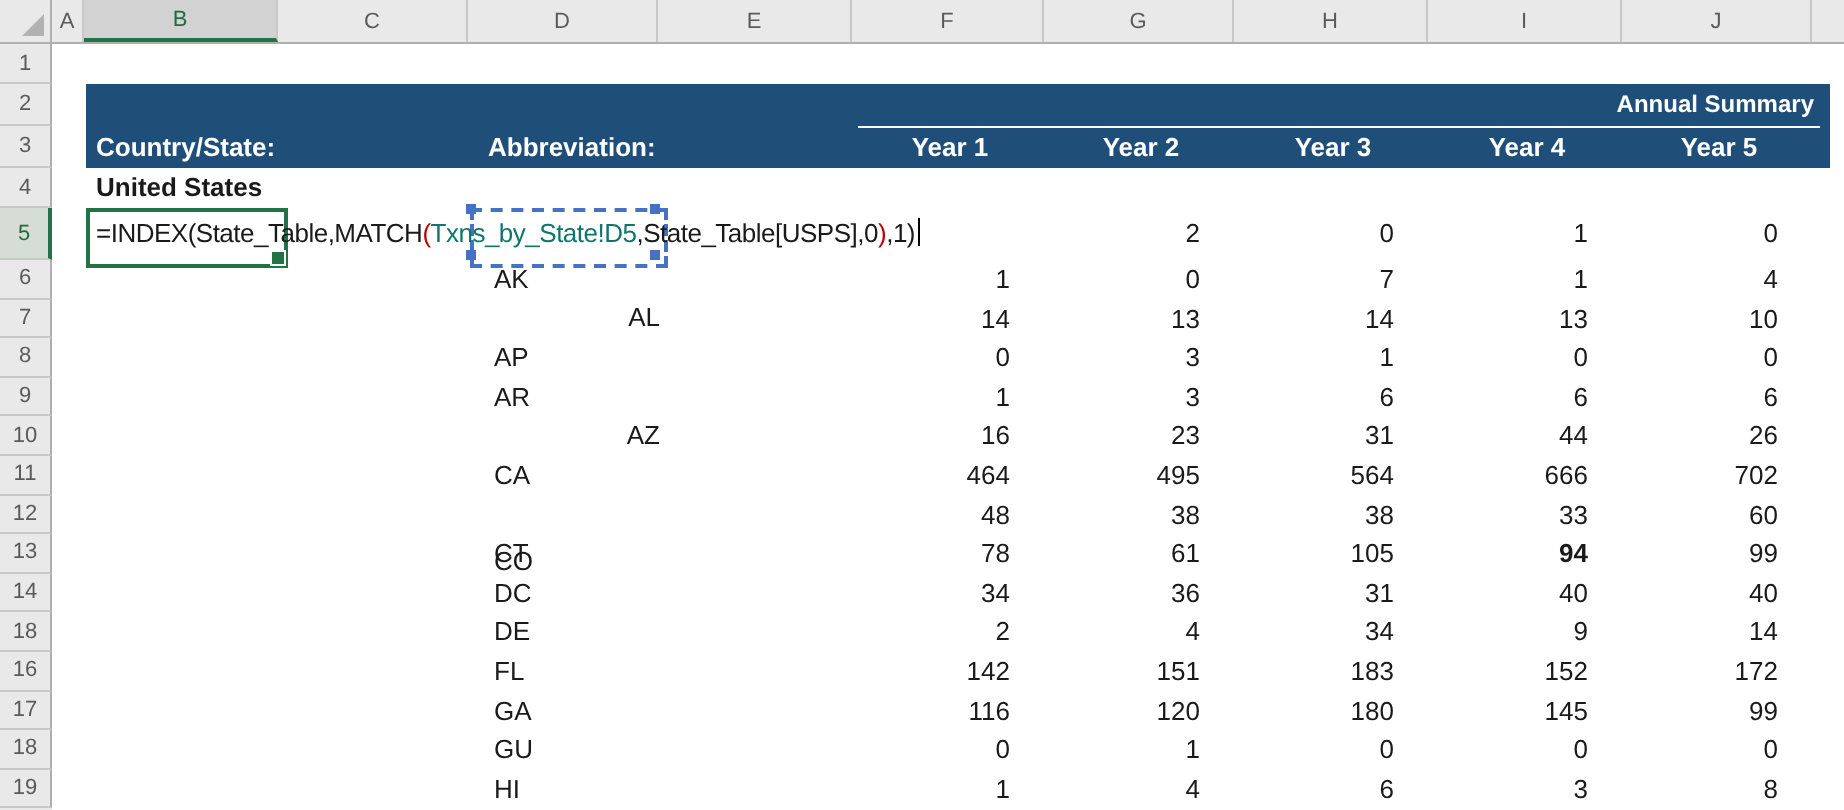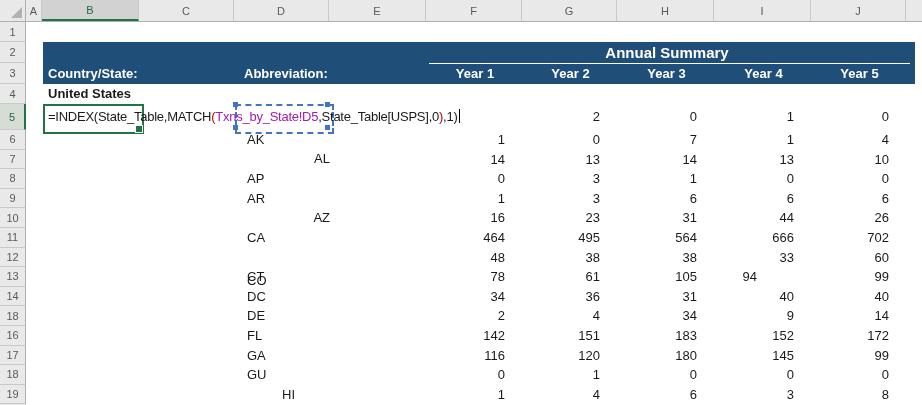--- a/index.html
+++ b/index.html
@@ -22,41 +22,41 @@
   .rowcell{width:26px;border-right:1px solid #AFAFAF;border-bottom:1px solid #C9C9C9;
            box-sizing:border-box;color:#5A5A5A;font-size:11px;display:flex;
            align-items:center;justify-content:center;}
   .rowcell.sel{background:#D5DDD5;border-right:2px solid #217346;color:#1E6B41;}
 
   
   .grid{position:absolute;left:26px;top:22px;width:896px;height:383px;background:#fff;}
 
   .blue{position:absolute;left:17px;top:20px;width:872px;height:42px;background:#1F4E79;color:#fff;}
   .annual{position:absolute;left:384px;top:0;width:480px;height:21px;line-height:21px;
-          text-align:center;font-weight:bold;font-size:15px;}
+          text-align:right;font-weight:bold;font-size:12px;}
   .annual-line{position:absolute;left:386px;top:21px;width:481px;height:1px;background:#fff;}
   .bluelabel{position:absolute;top:21px;height:21px;line-height:21px;font-weight:bold;font-size:13px;}
   .yearcell{position:absolute;top:21px;height:21px;line-height:21px;text-align:center;
             font-weight:bold;font-size:13px;}
 
   .country{position:absolute;left:22px;top:62px;height:20px;line-height:20px;
            font-weight:bold;font-size:13px;color:#1a1a1a;white-space:nowrap;}
 
   .editbox{position:absolute;left:17px;top:82px;width:97px;height:26px;
            border:2px solid #217346;}
   .fillhandle{position:absolute;left:109px;top:103px;width:6px;height:6px;
               background:#217346;border:1px solid #fff;}
 
   .refbox{position:absolute;left:209px;top:82px;width:95px;height:26px;
           border:2px dashed #4472C4;}
   .refsq{position:absolute;width:5px;height:5px;background:#4472C4;}
 
   .formula{position:absolute;left:22px;top:82px;height:26px;line-height:26px;
            font-size:13px;letter-spacing:-0.25px;white-space:nowrap;z-index:5;color:#1a1a1a;}
-  .seg-blue{color:#a21caf;}
+  .seg-blue{color:#0f766e;}
   .seg-red{color:#C00000;}
   .cursorbar{display:inline-block;width:1px;height:14px;background:#000;
              vertical-align:-2px;margin-left:1px;}
 
   .cellnum{position:absolute;text-align:right;font-size:13px;color:#1a1a1a;
            padding-right:18px;box-sizing:border-box;white-space:nowrap;}
   .cellabbr{position:absolute;left:209px;width:95px;font-size:13px;color:#1a1a1a;
             padding-left:12px;box-sizing:border-box;white-space:nowrap;}
 </style>
 </head>
@@ -178,21 +178,21 @@
       <div class="cellabbr" style="top: 209px; height: 19.6px; line-height: 19.6px; margin-top: 40px;">CO</div>
       <div class="cellnum" style="left: 401px; width: 96px; top: 225.6px; height: 19.6px; line-height: 19.6px;">48</div>
       <div class="cellnum" style="left: 497px; width: 95px; top: 225.6px; height: 19.6px; line-height: 19.6px;">38</div>
       <div class="cellnum" style="left: 592px; width: 97px; top: 225.6px; height: 19.6px; line-height: 19.6px;">38</div>
       <div class="cellnum" style="left: 689px; width: 97px; top: 225.6px; height: 19.6px; line-height: 19.6px;">33</div>
       <div class="cellnum" style="left: 786px; width: 95px; top: 225.6px; height: 19.6px; line-height: 19.6px;">60</div>
       <div class="cellabbr" style="top: 245.2px; height: 19.6px; line-height: 19.6px;">CT</div>
       <div class="cellnum" style="left: 401px; width: 96px; top: 245.2px; height: 19.6px; line-height: 19.6px;">78</div>
       <div class="cellnum" style="left: 497px; width: 95px; top: 245.2px; height: 19.6px; line-height: 19.6px;">61</div>
       <div class="cellnum" style="left: 592px; width: 97px; top: 245.2px; height: 19.6px; line-height: 19.6px;">105</div>
-      <div class="cellnum" style="left: 652px; width: 97px; top: 245.2px; height: 19.6px; line-height: 19.6px;">94</div>
+      <div class="cellnum" style="left: 689px; width: 97px; top: 245.2px; height: 19.6px; line-height: 19.6px; font-weight: bold;">94</div>
       <div class="cellnum" style="left: 786px; width: 95px; top: 245.2px; height: 19.6px; line-height: 19.6px;">99</div>
       <div class="cellabbr" style="top: 264.8px; height: 19.6px; line-height: 19.6px;">DC</div>
       <div class="cellnum" style="left: 401px; width: 96px; top: 264.8px; height: 19.6px; line-height: 19.6px;">34</div>
       <div class="cellnum" style="left: 497px; width: 95px; top: 264.8px; height: 19.6px; line-height: 19.6px;">36</div>
       <div class="cellnum" style="left: 592px; width: 97px; top: 264.8px; height: 19.6px; line-height: 19.6px;">31</div>
       <div class="cellnum" style="left: 689px; width: 97px; top: 264.8px; height: 19.6px; line-height: 19.6px;">40</div>
       <div class="cellnum" style="left: 786px; width: 95px; top: 264.8px; height: 19.6px; line-height: 19.6px;">40</div>
       <div class="cellabbr" style="top: 284.4px; height: 19.6px; line-height: 19.6px;">DE</div>
       <div class="cellnum" style="left: 401px; width: 96px; top: 284.4px; height: 19.6px; line-height: 19.6px;">2</div>
       <div class="cellnum" style="left: 497px; width: 95px; top: 284.4px; height: 19.6px; line-height: 19.6px;">4</div>
@@ -210,20 +210,20 @@
       <div class="cellnum" style="left: 497px; width: 95px; top: 323.6px; height: 19.6px; line-height: 19.6px;">120</div>
       <div class="cellnum" style="left: 592px; width: 97px; top: 323.6px; height: 19.6px; line-height: 19.6px;">180</div>
       <div class="cellnum" style="left: 689px; width: 97px; top: 323.6px; height: 19.6px; line-height: 19.6px;">145</div>
       <div class="cellnum" style="left: 786px; width: 95px; top: 323.6px; height: 19.6px; line-height: 19.6px;">99</div>
       <div class="cellabbr" style="top: 343.2px; height: 19.6px; line-height: 19.6px;">GU</div>
       <div class="cellnum" style="left: 401px; width: 96px; top: 343.2px; height: 19.6px; line-height: 19.6px;">0</div>
       <div class="cellnum" style="left: 497px; width: 95px; top: 343.2px; height: 19.6px; line-height: 19.6px;">1</div>
       <div class="cellnum" style="left: 592px; width: 97px; top: 343.2px; height: 19.6px; line-height: 19.6px;">0</div>
       <div class="cellnum" style="left: 689px; width: 97px; top: 343.2px; height: 19.6px; line-height: 19.6px;">0</div>
       <div class="cellnum" style="left: 786px; width: 95px; top: 343.2px; height: 19.6px; line-height: 19.6px;">0</div>
-      <div class="cellabbr" style="top: 362.8px; height: 19.6px; line-height: 19.6px; text-align: center;">HI</div>
+      <div class="cellabbr" style="top: 362.8px; height: 19.6px; line-height: 19.6px;">HI</div>
       <div class="cellnum" style="left: 401px; width: 96px; top: 362.8px; height: 19.6px; line-height: 19.6px;">1</div>
       <div class="cellnum" style="left: 497px; width: 95px; top: 362.8px; height: 19.6px; line-height: 19.6px;">4</div>
       <div class="cellnum" style="left: 592px; width: 97px; top: 362.8px; height: 19.6px; line-height: 19.6px;">6</div>
       <div class="cellnum" style="left: 689px; width: 97px; top: 362.8px; height: 19.6px; line-height: 19.6px;">3</div>
       <div class="cellnum" style="left: 786px; width: 95px; top: 362.8px; height: 19.6px; line-height: 19.6px;">8</div>
     </div>
 </div>
 
 </body></html>

